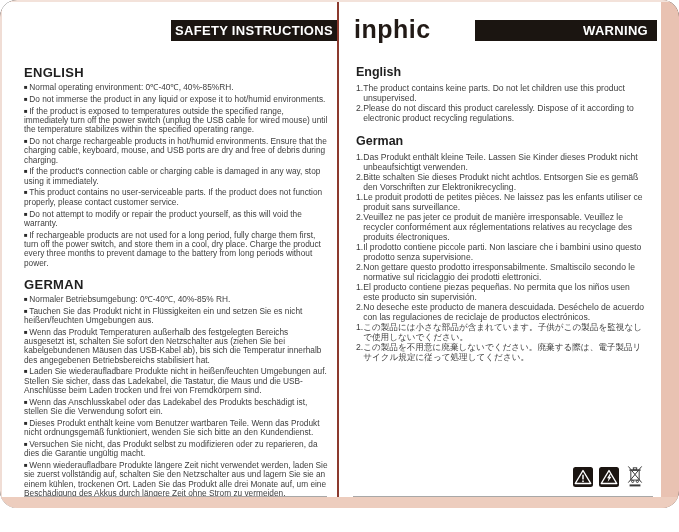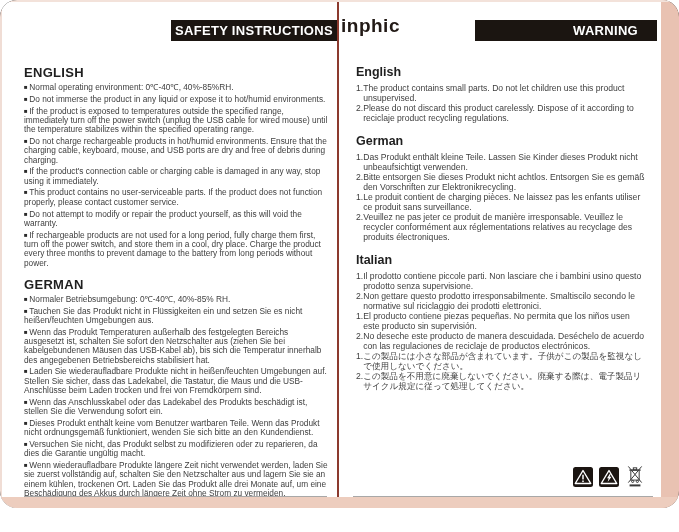--- a/index.html
+++ b/index.html
@@ -14,24 +14,24 @@
   .divider{position:absolute;top:0;left:337px;width:2px;height:521px;background:#8c3a2e;}
 
   .page{position:absolute;top:2px;height:519px;background:#fff;}
   .page-left{left:2px;width:335px;}
   .page-right{left:339px;width:322px;}
 
   
   .bar{position:absolute;top:18px;height:21px;background:#1b1511;color:#fff;
        font-weight:bold;font-size:13px;display:flex;align-items:center;letter-spacing:.3px;}
   .bar-left{right:0;width:166px;justify-content:center;}
-  .bar-right{left:136px;right:4px;justify-content:flex-end;padding-right:19px;}
+  .bar-right{left:136px;right:4px;justify-content:flex-end;padding-right:9px;}
 
   
-  .logo{position:absolute;top:13px;left:2px;font-size:19px;font-weight:bold;
+  .logo{position:absolute;top:13px;left:15px;font-size:25px;font-weight:bold;
         letter-spacing:.5px;color:#221a16;}
 
   
   .content-left{position:absolute;top:54px;left:22px;right:8px;}
   .l-title{font-size:13px;font-weight:bold;color:#1f1f1f;margin:9px 0 3px;letter-spacing:.3px;}
   .bullet{font-size:8.3px;line-height:9.3px;color:#404040;margin:0 0 2.5px;}
   .bullet .sq{font-size:6px;vertical-align:1px;color:#2a2a2a;}
 
   
   .content-right{position:absolute;top:52px;left:17px;right:14px;}
@@ -93,44 +93,43 @@
 
   <div class="page page-right">
     <div class="logo">inphic</div>
     <div class="bar bar-right">
       <span>WARNING</span>
     </div>
     <div class="content-right" id="right-sections">
         <h2 class="r-title">English</h2>
         <p class="num-item">
           <span class="num">1.</span>
-          <span class="itxt">The product contains small parts. Do not let children use this product unsupervised.</span>
+          <span class="itxt">The product contains keine parts. Do not let children use this product unsupervised.</span>
         </p>
         <p class="num-item">
           <span class="num">2.</span>
-          <span class="itxt">Please do not discard this product carelessly. Dispose of it according to reciclaje product recycling regulations.</span>
+          <span class="itxt">Please do not discard this product carelessly. Dispose of it according to electronic product recycling regulations.</span>
         </p>
         <h2 class="r-title">German</h2>
         <p class="num-item">
           <span class="num">1.</span>
           <span class="itxt">Das Produkt enthält kleine Teile. Lassen Sie Kinder dieses Produkt nicht unbeaufsichtigt verwenden.</span>
         </p>
         <p class="num-item">
           <span class="num">2.</span>
-          <span class="itxt">Bitte entsorgen Sie dieses Produkt nicht achtlos. Entsorgen Sie es gemäß den Vorschriften zur Elektronikrecycling.</span>
+          <span class="itxt">Bitte schalten Sie dieses Produkt nicht achtlos. Entsorgen Sie es gemäß den Vorschriften zur Elektronikrecycling.</span>
         </p>
         <p class="num-item">
           <span class="num">1.</span>
-          <span class="itxt">Le produit contient de charging pièces. Ne laissez pas les enfants utiliser ce produit sans surveillance.</span>
+          <span class="itxt">Le produit prodotti de petites pièces. Ne laissez pas les enfants utiliser ce produit sans surveillance.</span>
         </p>
         <p class="num-item">
           <span class="num">2.</span>
           <span class="itxt">Veuillez ne pas jeter ce produit de manière irresponsable. Veuillez le recycler conformément aux réglementations relatives au recyclage des produits électroniques.</span>
         </p>
-        <h2 class="r-title">Italian</h2>
         <p class="num-item">
           <span class="num">1.</span>
           <span class="itxt">Il prodotto contiene piccole parti. Non lasciare che i bambini usino questo prodotto senza supervisione.</span>
         </p>
         <p class="num-item">
           <span class="num">2.</span>
           <span class="itxt">Non gettare questo prodotto irresponsabilmente. Smaltiscilo secondo le normative sul riciclaggio dei prodotti elettronici.</span>
         </p>
         <p class="num-item">
           <span class="num">1.</span>

